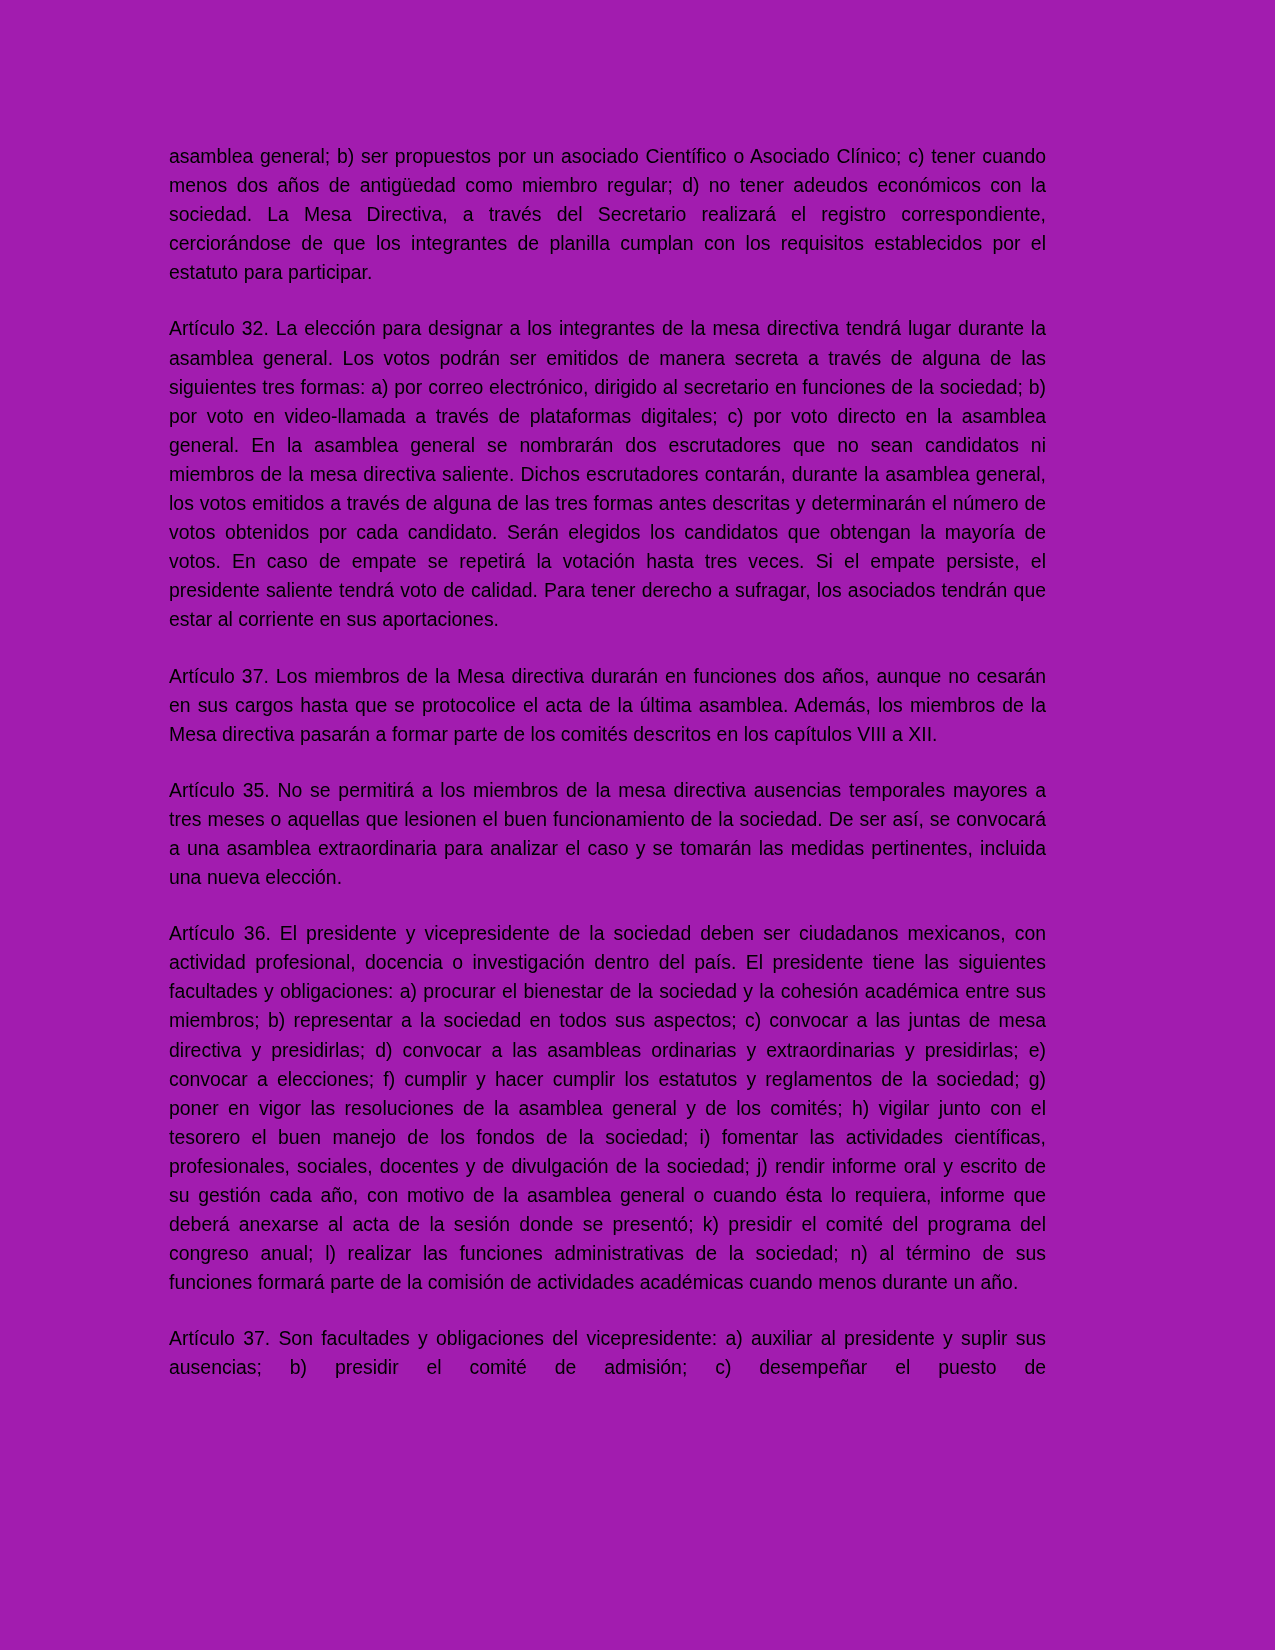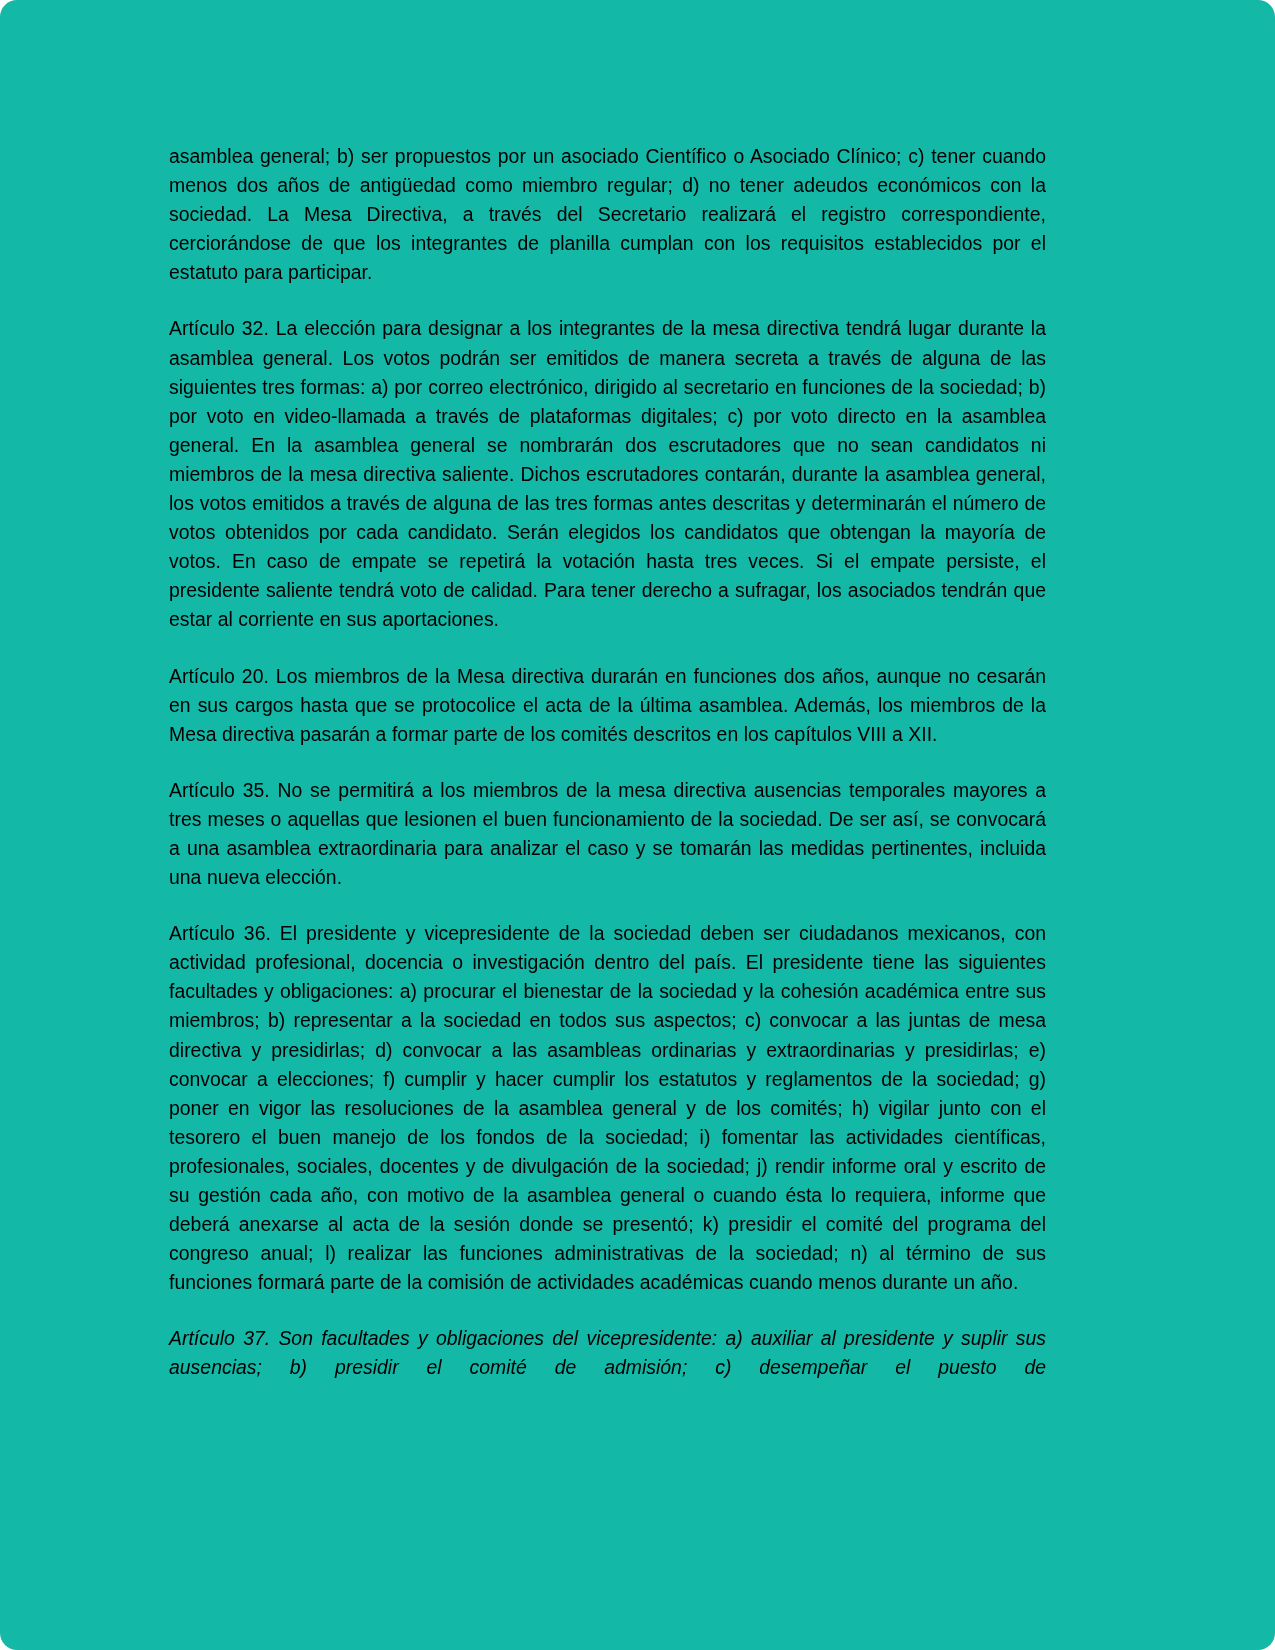--- a/index.html
+++ b/index.html
@@ -12,24 +12,23 @@
   body {
     font-family: "Liberation Sans", sans-serif;
     color: #000000;
   }
 
   .page {
     position: relative;
     width: 1275px;
     height: 1650px;
     margin: 0 auto;
-    background: #14b8a6;
+    background: #a21caf;
     box-sizing: border-box;
     overflow: hidden;
-    border-radius: 17px;
   }
 
   .page-body {
     position: absolute;
     left: 169px;
     top: 142px;
     width: 877px;
   }
 
   .para {
@@ -39,21 +38,20 @@
     text-align: justify;
     text-justify: inter-word;
     letter-spacing: 0.02px;
     word-spacing: 0.1px;
     hyphens: none;
     -webkit-hyphens: none;
   }
 
   .para:last-child {
     margin-bottom: 0;
-    font-style: italic;
   }
 
   
   .para.clipped {
     text-align: justify;
   }
   .para.clipped::after {
     content: "";
     display: inline-block;
     width: 100%;
@@ -63,21 +61,21 @@
 </head>
 <body>
 
 <div class="page">
   <div class="page-body">
 
     <p class="para">asamblea general; b) ser propuestos por un asociado Científico o Asociado Clínico; c) tener cuando menos dos años de antigüedad como miembro regular; d) no tener adeudos económicos con la sociedad. La Mesa Directiva, a través del Secretario realizará el registro correspondiente, cerciorándose de que los integrantes de planilla cumplan con los requisitos establecidos por el estatuto para participar.</p>
 
     <p class="para">Artículo 32. La elección para designar a los integrantes de la mesa directiva tendrá lugar durante la asamblea general. Los votos podrán ser emitidos de manera secreta a través de alguna de las siguientes tres formas: a) por correo electrónico, dirigido al secretario en funciones de la sociedad; b) por voto en video-llamada a través de plataformas digitales; c) por voto directo en la asamblea general. En la asamblea general se nombrarán dos escrutadores que no sean candidatos ni miembros de la mesa directiva saliente. Dichos escrutadores contarán, durante la asamblea general, los votos emitidos a través de alguna de las tres formas antes descritas y determinarán el número de votos obtenidos por cada candidato. Serán elegidos los candidatos que obtengan la mayoría de votos. En caso de empate se repetirá la votación hasta tres veces. Si el empate persiste, el presidente saliente tendrá voto de calidad. Para tener derecho a sufragar, los asociados tendrán que estar al corriente en sus aportaciones.</p>
 
-    <p class="para">Artículo 20. Los miembros de la Mesa directiva durarán en funciones dos años, aunque no cesarán en sus cargos hasta que se protocolice el acta de la última asamblea. Además, los miembros de la Mesa directiva pasarán a formar parte de los comités descritos en los capítulos VIII a XII.</p>
+    <p class="para">Artículo 37. Los miembros de la Mesa directiva durarán en funciones dos años, aunque no cesarán en sus cargos hasta que se protocolice el acta de la última asamblea. Además, los miembros de la Mesa directiva pasarán a formar parte de los comités descritos en los capítulos VIII a XII.</p>
 
 
     <p class="para">Artículo 35. No se permitirá a los miembros de la mesa directiva ausencias temporales mayores a tres meses o aquellas que lesionen el buen funcionamiento de la sociedad. De ser así, se convocará a una asamblea extraordinaria para analizar el caso y se tomarán las medidas pertinentes, incluida una nueva elección.</p>
 
     <p class="para">Artículo 36. El presidente y vicepresidente de la sociedad deben ser ciudadanos mexicanos, con actividad profesional, docencia o investigación dentro del país. El presidente tiene las siguientes facultades y obligaciones: a) procurar el bienestar de la sociedad y la cohesión académica entre sus miembros; b) representar a la sociedad en todos sus aspectos; c) convocar a las juntas de mesa directiva y presidirlas; d) convocar a las asambleas ordinarias y extraordinarias y presidirlas; e) convocar a elecciones; f) cumplir y hacer cumplir los estatutos y reglamentos de la sociedad; g) poner en vigor las resoluciones de la asamblea general y de los comités; h) vigilar junto con el tesorero el buen manejo de los fondos de la sociedad; i) fomentar las actividades científicas, profesionales, sociales, docentes y de divulgación de la sociedad; j) rendir informe oral y escrito de su gestión cada año, con motivo de la asamblea general o cuando ésta lo requiera, informe que deberá anexarse al acta de la sesión donde se presentó; k) presidir el comité del programa del congreso anual; l) realizar las funciones administrativas de la sociedad; n) al término de sus funciones formará parte de la comisión de actividades académicas cuando menos durante un año.</p>
 
     <p class="para clipped">Artículo 37. Son facultades y obligaciones del vicepresidente: a) auxiliar al presidente y suplir sus ausencias; b) presidir el comité de admisión; c) desempeñar el puesto de</p>
 
   </div>
 </div>

